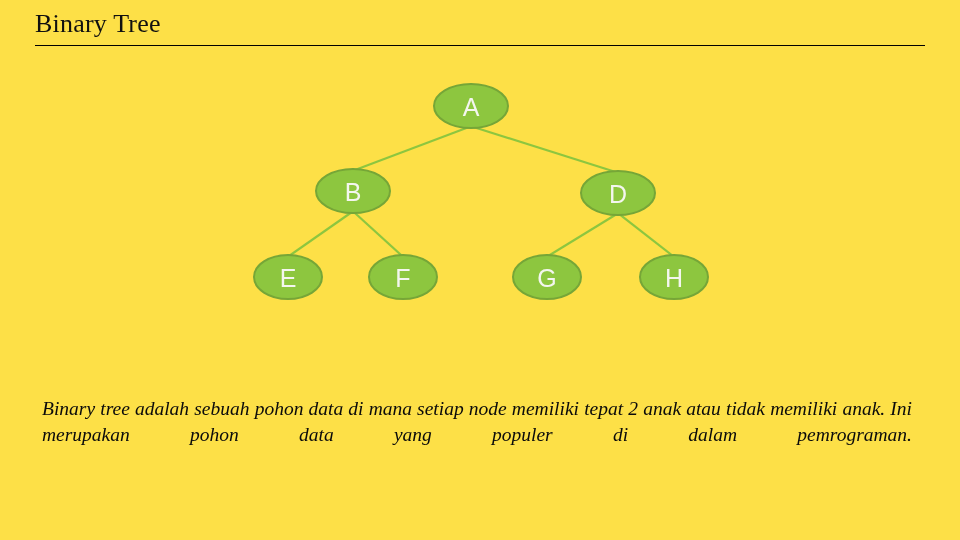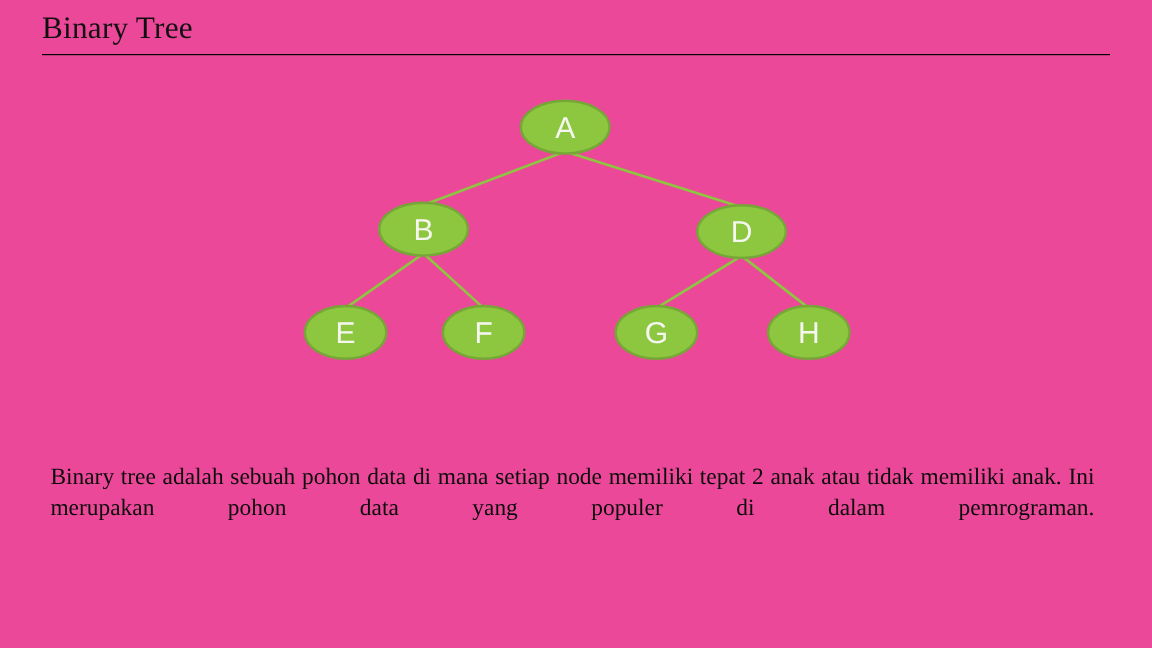--- a/index.html
+++ b/index.html
@@ -15,21 +15,21 @@
     font-family: "Liberation Serif", "DejaVu Serif", serif;
     color: #000000;
   }
 
   
   .slide {
     position: absolute;
     left: 0; top: 0;
     width: 960px;
     height: 540px;
-    background: #ec4899;
+    background: #fde047;
   }
 
   
   .slide-title {
     position: absolute;
     left: 35px;
     top: 8px;
     font-size: 26px;
     line-height: 32px;
     letter-spacing: 0.2px;
@@ -64,27 +64,28 @@
     font-size: 25px;
     fill: #f4f6ef;
     text-anchor: middle;
     dominant-baseline: central;
   }
 
   
   .body-text {
     position: absolute;
     left: 42px;
-    top: 365px;
+    top: 376px;
     width: 870px;
     font-size: 19.5px;
     line-height: 26px;
     text-align: justify;
     text-justify: inter-word;
     color: #0b0b0b;
+    font-style: italic;
   }
   .body-text:after {
     content: "";
     display: inline-block;
     width: 100%;
   }
 </style>
 </head>
 <body>
 

